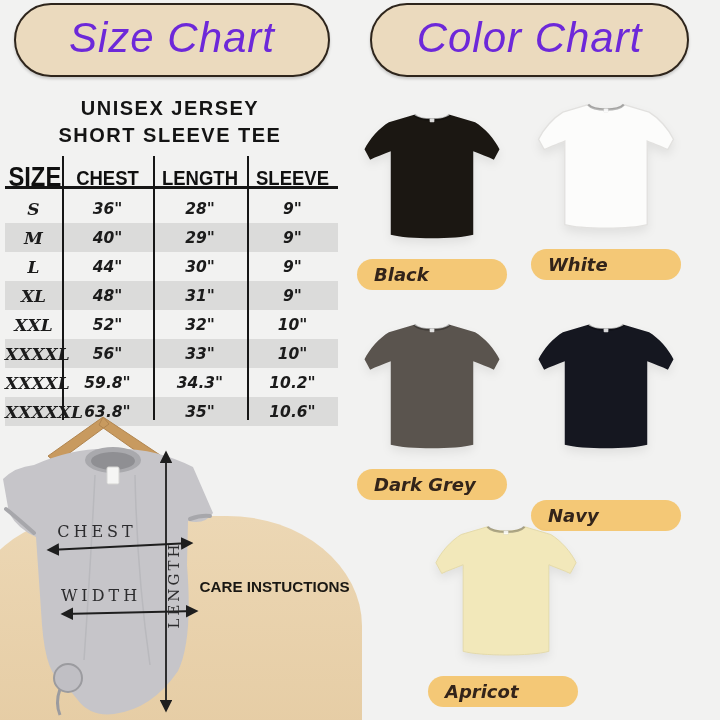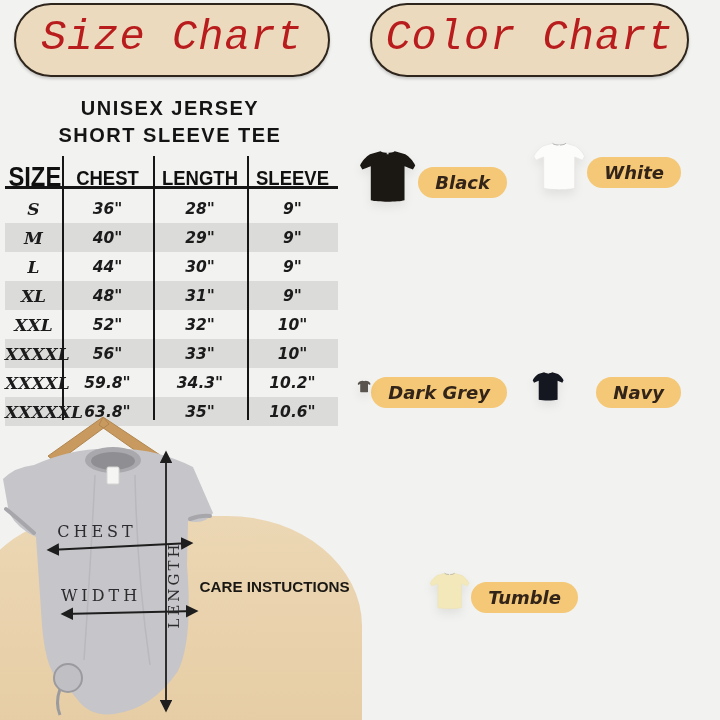--- a/index.html
+++ b/index.html
@@ -5,21 +5,21 @@
   html,body{margin:0;padding:0;background:#e9e9e9;}
   .canvas{position:relative;width:720px;height:720px;background:#f2f2f1;overflow:hidden;
           font-family:"Liberation Sans",sans-serif;}
 
   
   .pill-header{position:absolute;top:3px;height:70px;background:#ebdabe;border:2px solid #2e251c;
                border-radius:40px;display:flex;align-items:center;justify-content:center;
                box-shadow:0 2px 3px rgba(0,0,0,.18);}
   #size-pill{left:14px;width:312px;}
   #color-pill{left:370px;width:315px;}
-  .script-text{font-family:Liberation Mono, monospace;font-style:italic;font-size:42px;color:#b91c1c;
+  .script-text{font-family:Liberation Sans, sans-serif;font-style:italic;font-size:42px;color:#6d28d9;
                letter-spacing:1px;transform:translateY(-2px);}
 
   
   .product-title{position:absolute;left:20px;top:95px;width:300px;text-align:center;
                  font-weight:bold;font-size:20px;letter-spacing:1.5px;color:#141414;line-height:27px;}
 
   
   .size-table{position:absolute;left:5px;top:153px;width:333px;}
   .thead{display:flex;height:33px;align-items:center;margin-top:8px;}
   .c0{width:57px;}.c1{width:91px;}.c2{width:94px;}.c3{width:91px;}
@@ -42,21 +42,21 @@
   
   .model-scene{position:absolute;left:0;top:415px;z-index:2;}
   .measure-label{font-family:"DejaVu Serif",serif;fill:#2c2c2e;}
 
   
   .care{position:absolute;left:198px;top:578px;width:150px;text-align:center;z-index:3;color:#191713;}
   .care-title{font-size:15.5px;font-weight:bold;margin-bottom:4px;transform:scaleX(.98);white-space:nowrap;}
   .care-line{font-size:13px;font-weight:bold;line-height:14.8px;transform:scaleX(.97);white-space:nowrap;}
 
   
-  .shirt-cell{position:absolute;width:150px;display:flex;flex-direction:row;align-items:center;}
+  .shirt-cell{position:absolute;width:150px;display:flex;flex-direction:column;}
   #cell-black{left:357px;top:106px;}
   #cell-white{left:531px;top:96px;}
   #cell-dark-grey{left:357px;top:316px;}
   #cell-navy{left:531px;top:316px;gap:31px;}
   #cell-apricot{left:428px;top:518px;}
   .tee-svg{filter:drop-shadow(0 5px 5px rgba(0,0,0,.07));}
   .color-label{margin-top:12px;background:#f4c876;color:#33241a;font-style:italic;font-weight:bold;
                font-size:18px;padding:5px 17px;border-radius:18px;font-family:"DejaVu Sans",sans-serif;
                white-space:nowrap;}
 </style>
@@ -216,16 +216,16 @@
     <svg class="tee-svg" width="150" height="141" viewBox="0 0 160 150">
       <use href="#tee" fill="#151720"></use>
     </svg>
     <div class="color-label">Navy</div>
   </div>
 
   <div class="shirt-cell" id="cell-apricot">
     <svg class="tee-svg" width="156" height="146" viewBox="0 0 160 150">
       <use href="#tee" stroke="#e3d9a9" stroke-width="1" fill="#f2e8ba"></use>
     </svg>
-    <div class="color-label">Tumble</div>
+    <div class="color-label">Apricot</div>
   </div>
 
 </div>
 
 </body></html>

